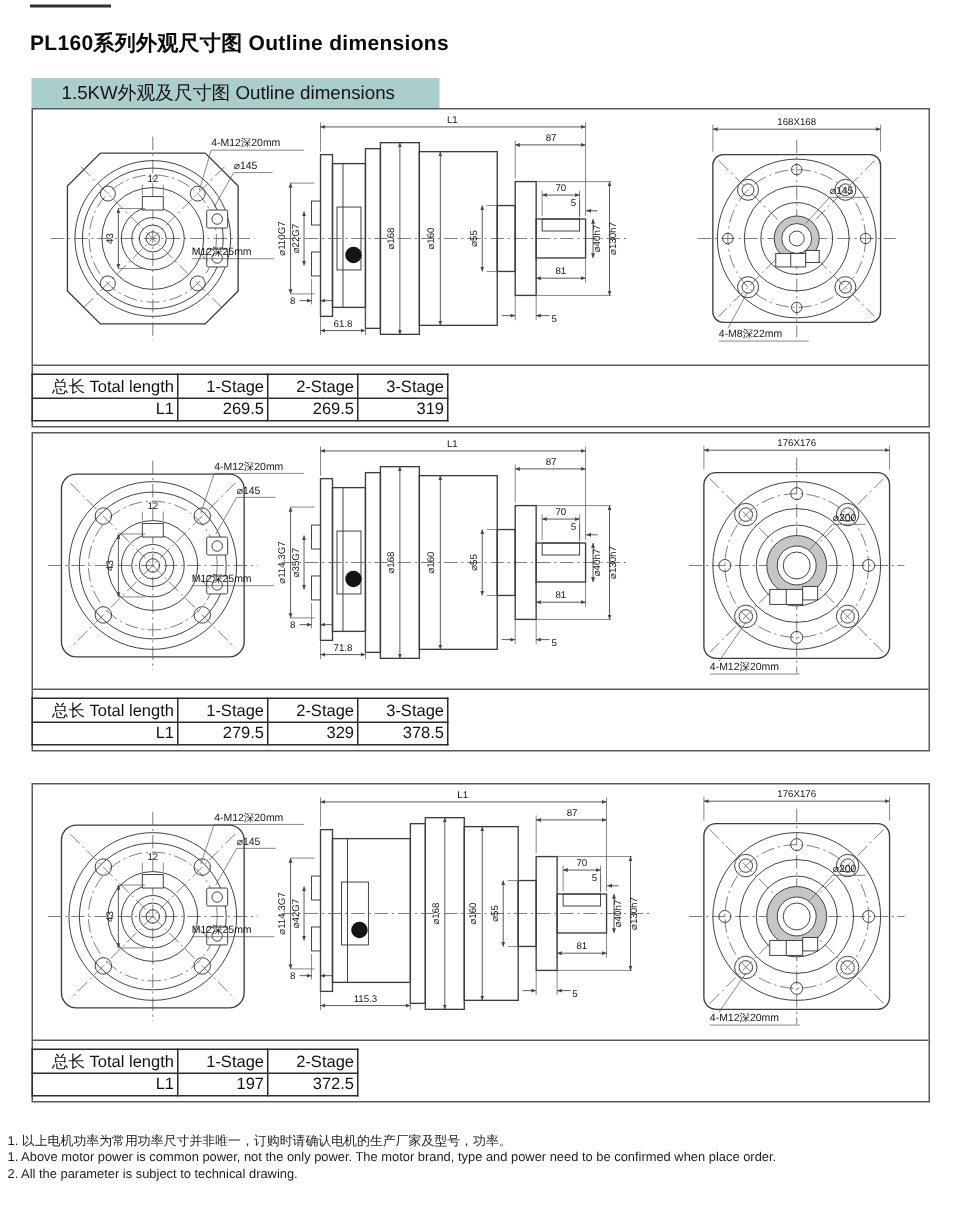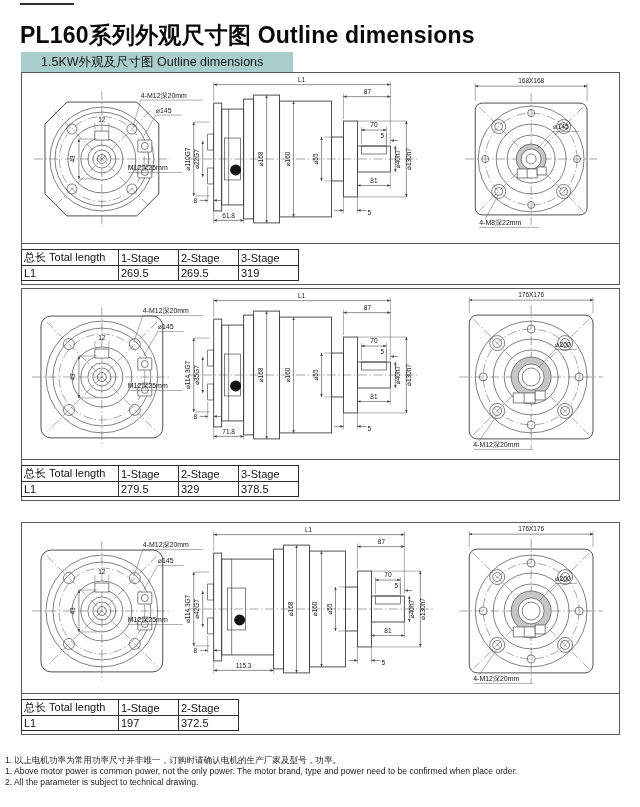--- a/index.html
+++ b/index.html
@@ -2,33 +2,33 @@
 <html><head>
 <meta charset="utf-8">
 <style>
   html,body { margin:0; padding:0; }
   body {
     width:640px; height:807px; position:relative; background:#ffffff;
     font-family:"Liberation Sans","DejaVu Sans",sans-serif; color:#111;
     overflow:hidden;
   }
   .top-frag { position:absolute; left:20px; top:0; width:54px; height:3px; border-bottom:2px solid #2f2f2f; }
-  .page-title { position:absolute; left:20px; top:20px; font-size:23px; font-weight:bold; letter-spacing:.2px; color:#0a0a0a; }
+  .page-title { position:absolute; left:20px; top:20px; font-size:14px; font-weight:bold; letter-spacing:.2px; color:#0a0a0a; }
   .sec { position:absolute; left:21px; width:599px; }
   .sec-hd {
     width:272px; height:20px; background:#a9cecb; color:#151515;
     font-size:12.5px; line-height:20px; padding-left:20px; box-sizing:border-box;
     white-space:nowrap;
   }
   .sec-box { border:1px solid #5a5a5a; background:#fff; }
   svg.drawing { display:block; width:597px; height:170px; }
   .strip { height:40px; border-top:1px solid #5a5a5a; position:relative; }
   table.dim-table { border-collapse:collapse; margin:5px 0 0 -1px; table-layout:fixed; }
   table.dim-table th, table.dim-table td {
-    border:1px solid #2b2b2b; font-size:11px; font-weight:400; text-align:left;
+    border:1px solid #2b2b2b; font-size:11px; font-weight:400; text-align:right;
     height:14px; padding:0 2px; white-space:nowrap;
   }
   .cw1 { width:92px; } .cw2 { width:55px; }
   .notes { position:absolute; left:5px; top:755px; font-size:8.6px; line-height:10.8px; color:#1c1c1c; }
   
   .ln  { fill:none; stroke:#3d3d3d; stroke-width:.9; }
   .ln2 { fill:none; stroke:#3d3d3d; stroke-width:.65; }
   .ln2f{ fill:#fff; stroke:#3d3d3d; stroke-width:.65; }
   .cl  { fill:none; stroke:#606060; stroke-width:.55; stroke-dasharray:9 2.5 1.5 2.5; }
   .dim { fill:none; stroke:#474747; stroke-width:.6; }

